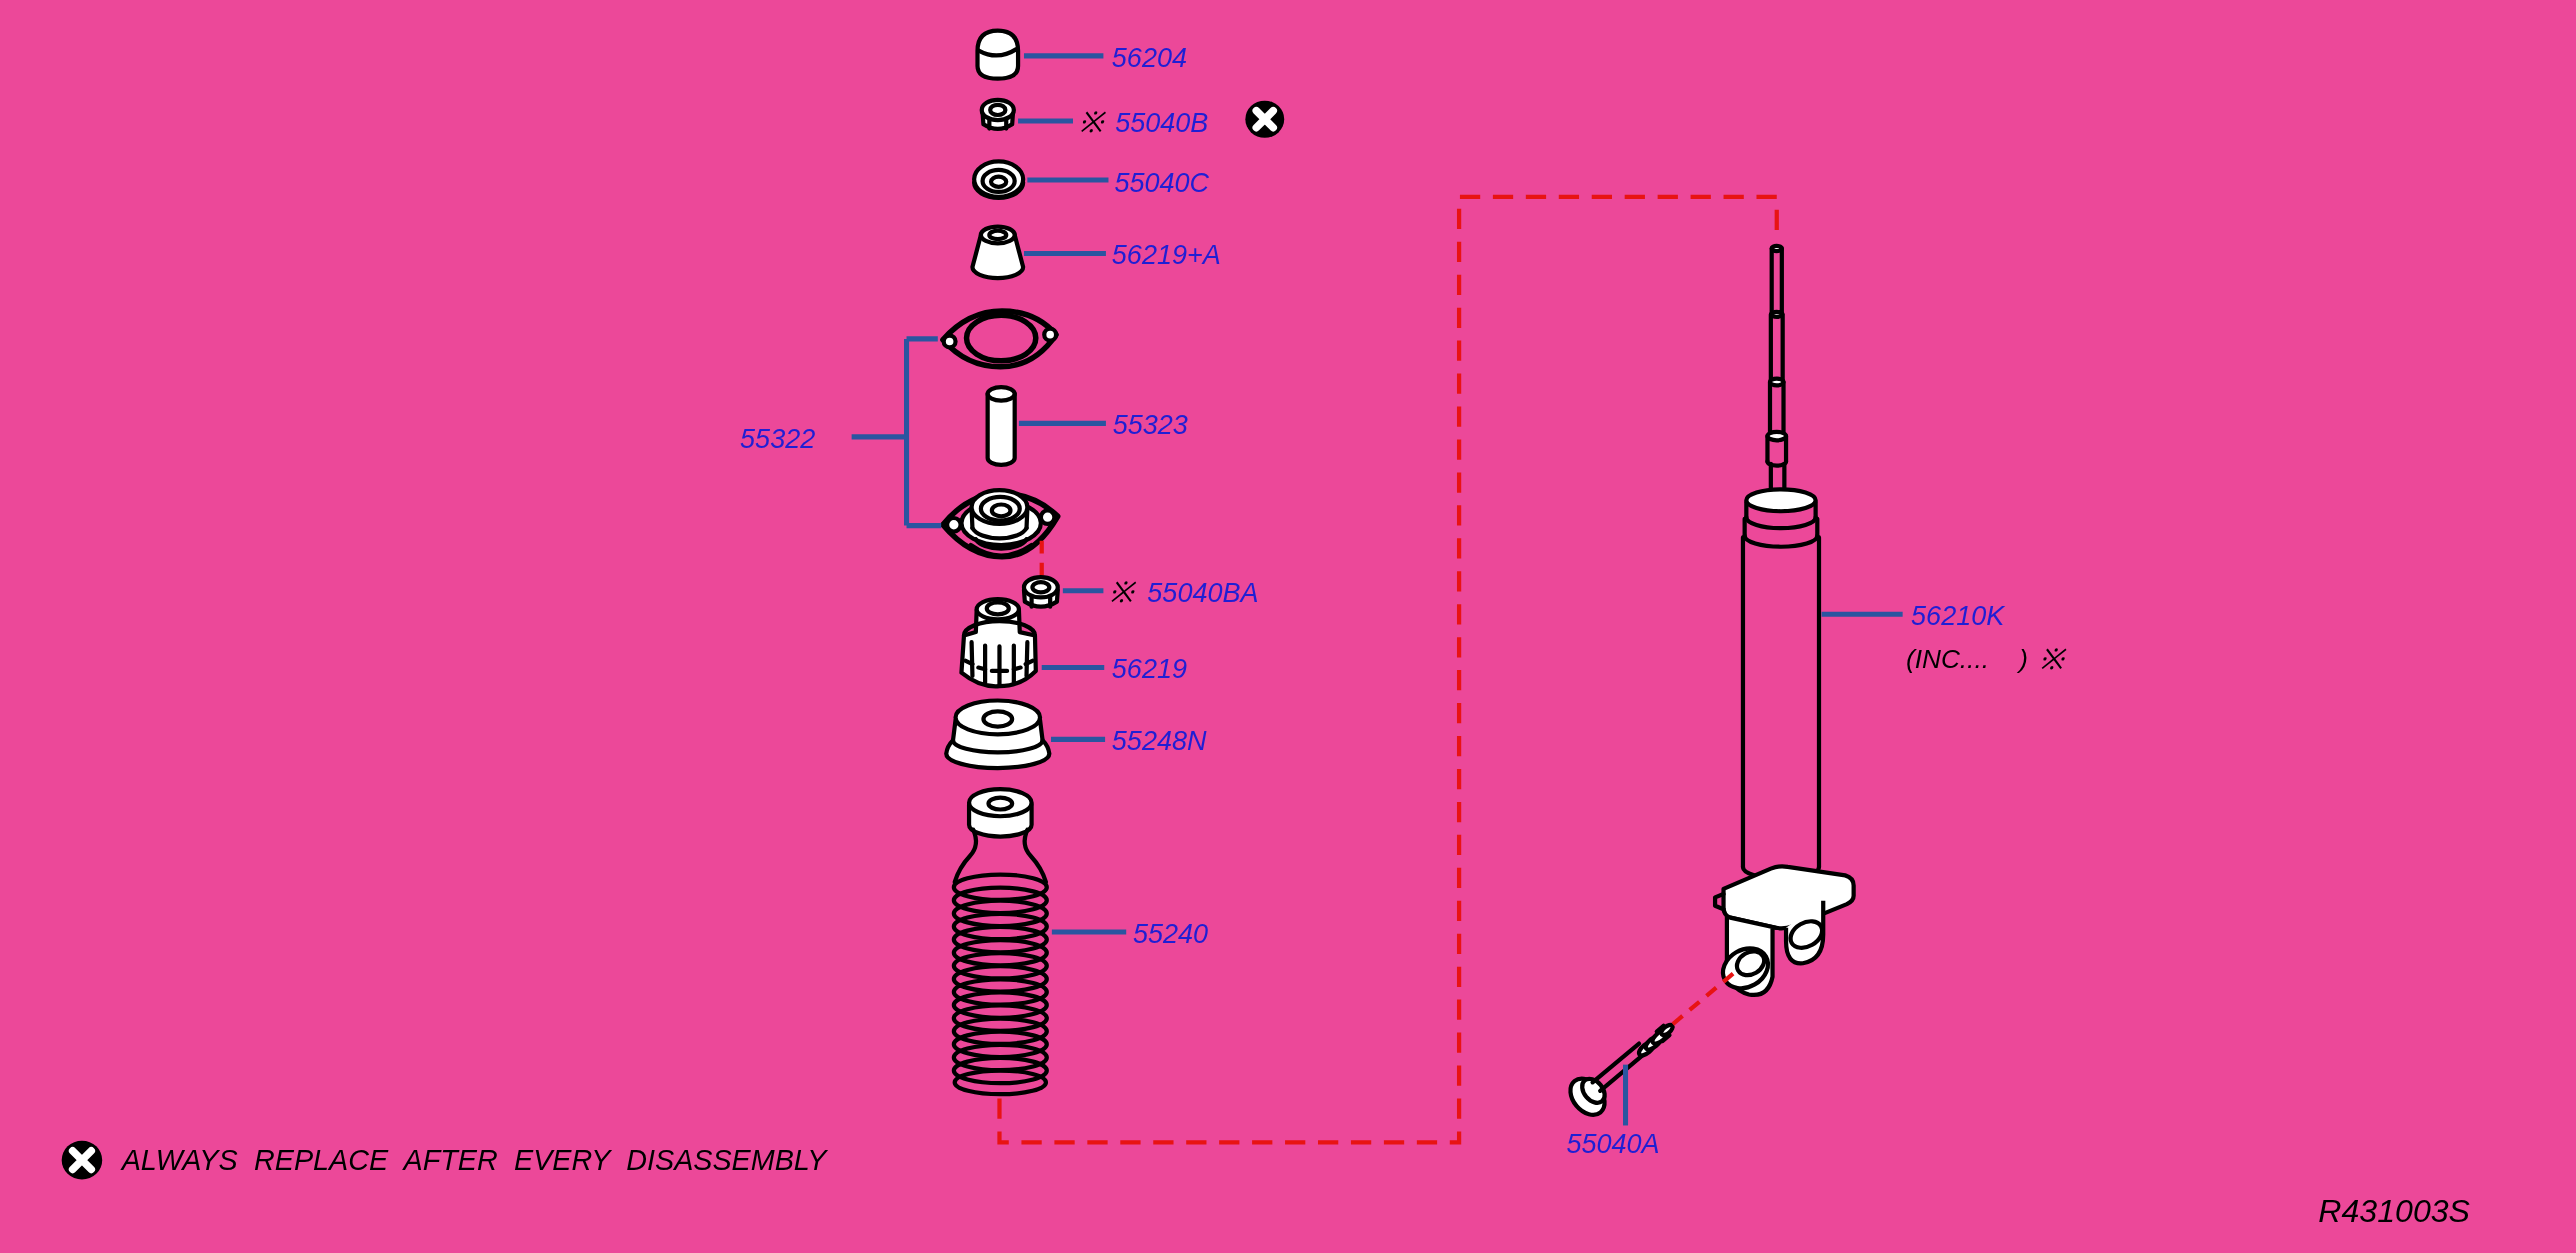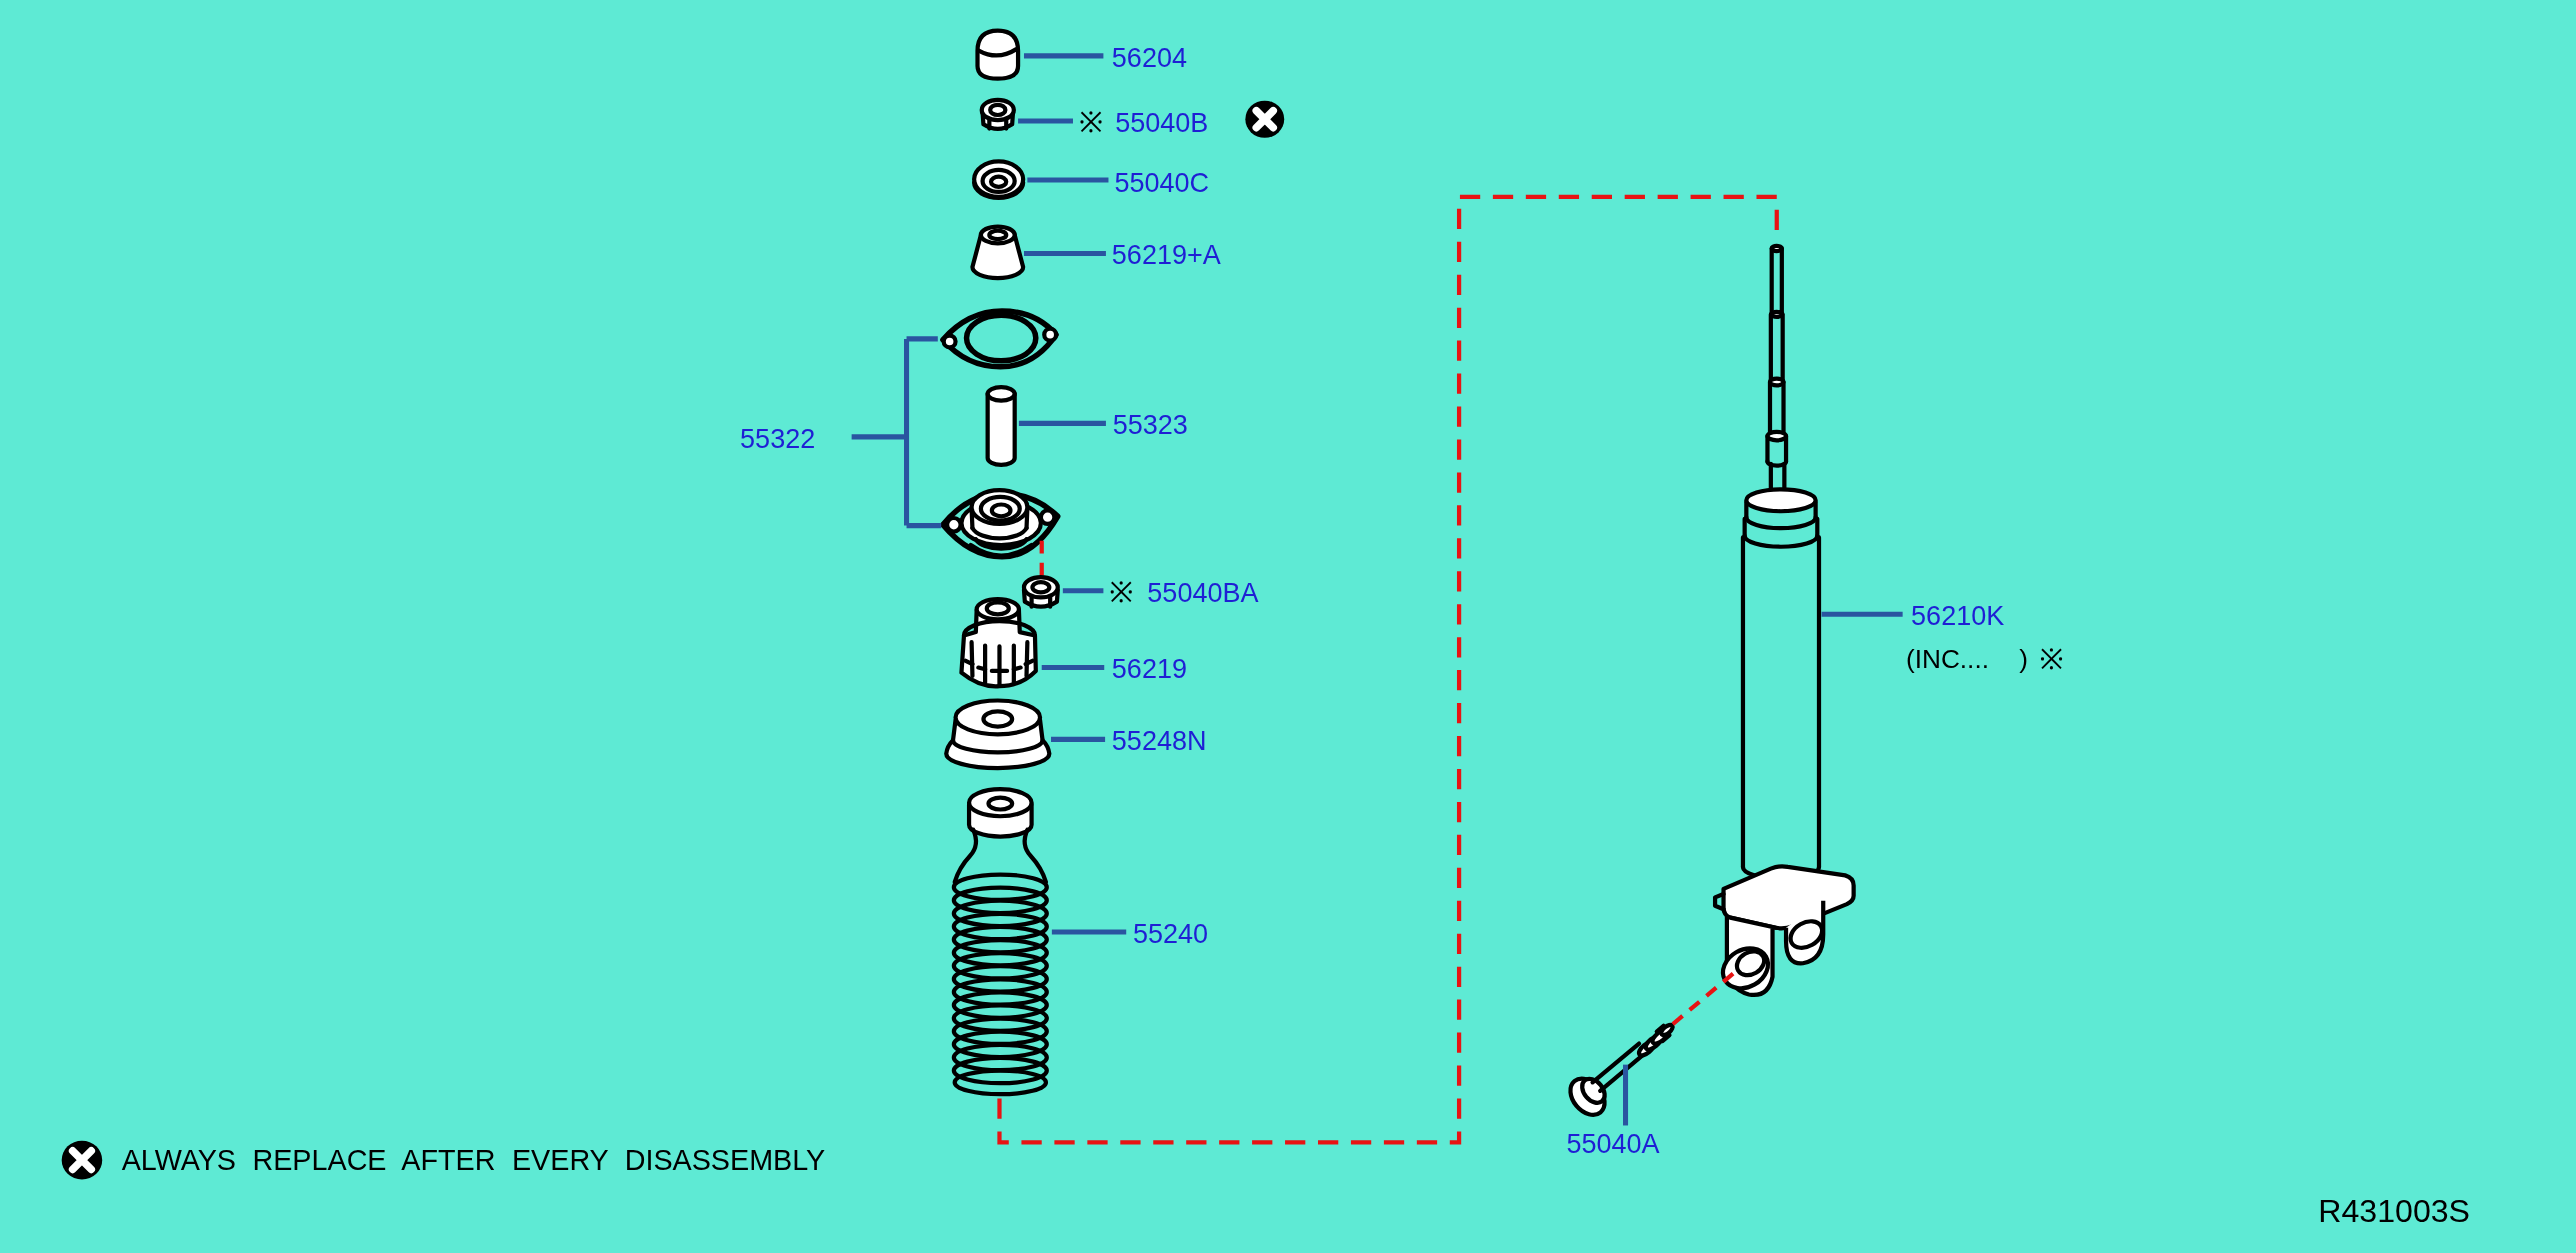--- a/index.html
+++ b/index.html
@@ -1,16 +1,16 @@
 <!DOCTYPE html>
 <html style="font-size:13.5px"><head>
 <meta charset="utf-8">
 <style>
   html,body{margin:0;padding:0;background:#ffffff;}
-  .stage{position:relative;width:2576px;height:1254px;background:#5eead4;overflow:hidden;}
+  .stage{position:relative;width:2576px;height:1254px;background:#ec4899;overflow:hidden;font-style:italic;}
   svg{display:block;}
   .ln{fill:none;stroke:#000;stroke-width:5;stroke-linecap:round;stroke-linejoin:round;}
   .ln6{fill:none;stroke:#000;stroke-width:6.5;stroke-linecap:round;stroke-linejoin:round;}
   .lnf{fill:#fff;stroke:#000;stroke-width:5;stroke-linejoin:round;}
   .leader{fill:none;stroke:#2a55a0;stroke-width:6;stroke-linecap:butt;}
   .rdash{fill:none;stroke:#e81313;stroke-width:5;stroke-dasharray:24 15;}
   .rdash-s{fill:none;stroke:#e81313;stroke-width:5;stroke-dasharray:15 11;}
   .lbl{fill:#1f1fd4;font-family:"Liberation Sans",sans-serif;font-size:32px;}
   .mark{fill:#000;font-family:"Liberation Sans",sans-serif;font-size:34px;}
   .note{fill:#000;font-family:"Liberation Sans",sans-serif;font-size:31px;}

